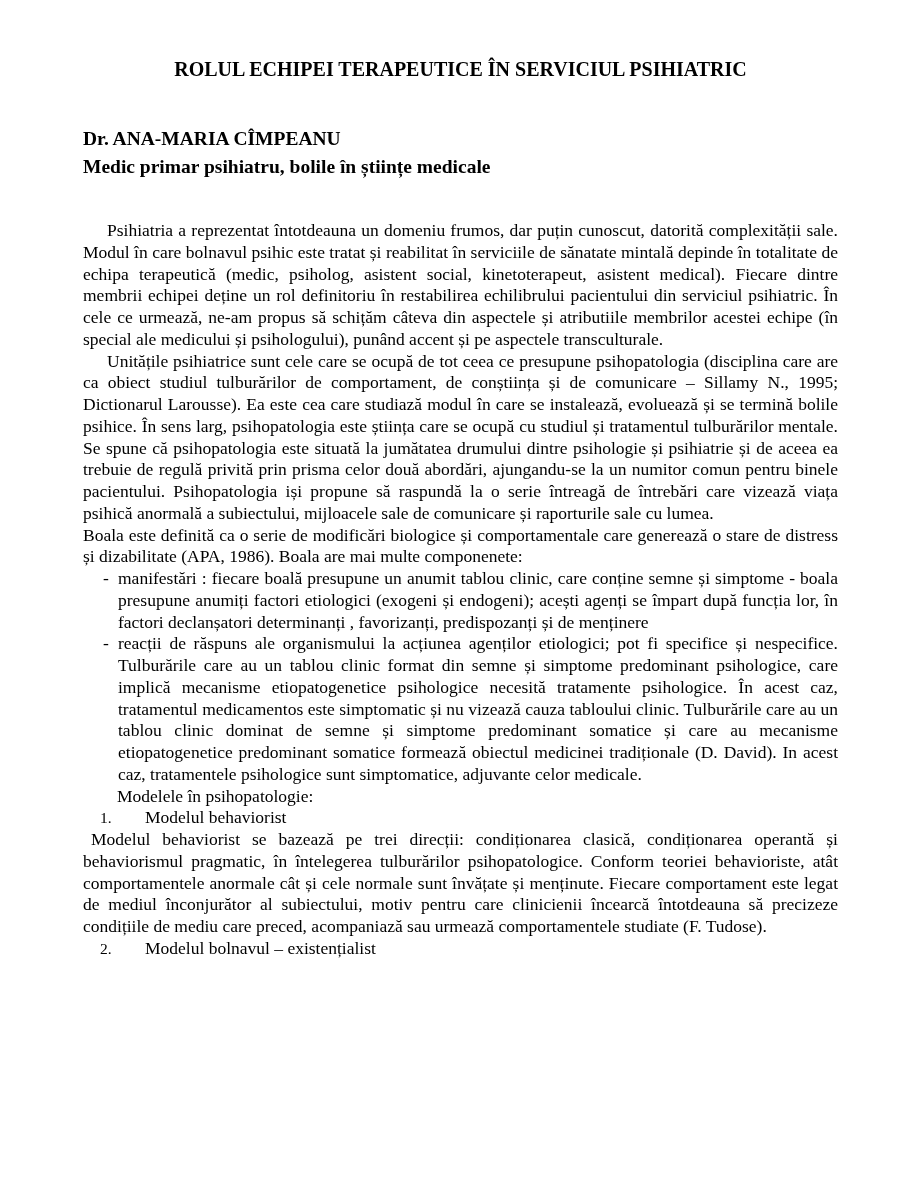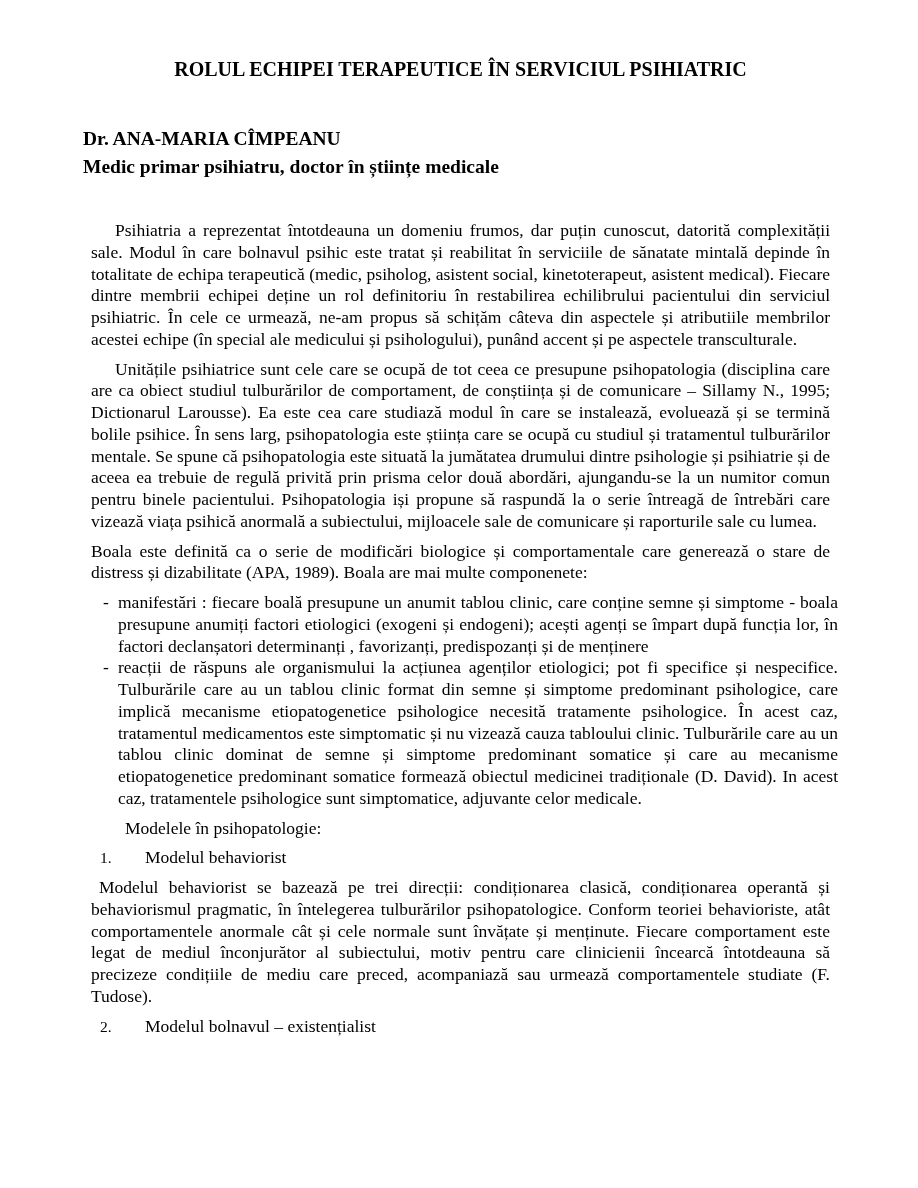--- a/index.html
+++ b/index.html
@@ -31,21 +31,21 @@
     font-weight: bold;
     font-size: 19.5px;
     line-height: 27.5px;
   }
   .doc-body {
     margin-top: 40px;
     font-size: 17.5px;
     line-height: 21.75px;
     text-align: justify;
   }
-  .doc-body p { margin: 8px; }
+  .doc-body p { margin: 0; }
   .p-indent    { text-indent: 24px; }
   .p-noindent  { text-indent: 0; }
   .p-small-indent { text-indent: 8px; }
   .models-heading { text-indent: 34px; text-align: left; }
   .dash-item { display: flex; }
   .dash-item .marker {
     flex: 0 0 15px;
     margin-left: 20px;
     text-align: left;
   }
@@ -63,30 +63,30 @@
 </style>
 </head>
 <body>
 
 <div class="page">
 
   <h1 class="doc-title">ROLUL ECHIPEI TERAPEUTICE ÎN SERVICIUL PSIHIATRIC</h1>
 
   <div class="author-block">
     <div>Dr. ANA-MARIA CÎMPEANU</div>
-    <div>Medic primar psihiatru, doctor în științe medicale</div>
+    <div>Medic primar psihiatru, bolile în științe medicale</div>
   </div>
 
   <div class="doc-body">
 
     <p class="p-indent">Psihiatria a reprezentat întotdeauna un domeniu frumos, dar puțin cunoscut, datorită complexității sale. Modul în care bolnavul psihic este tratat și reabilitat în serviciile de sănatate mintală depinde în totalitate de echipa terapeutică (medic, psiholog, asistent social, kinetoterapeut, asistent medical). Fiecare dintre membrii echipei deține un rol definitoriu în restabilirea echilibrului pacientului din serviciul psihiatric. În cele ce urmează, ne-am propus să schițăm câteva din aspectele și atributiile membrilor acestei echipe (în special ale medicului și psihologului), punând accent și pe aspectele transculturale.</p>
 
     <p class="p-indent">Unitățile psihiatrice sunt cele care se ocupă de tot ceea ce presupune psihopatologia (disciplina care are ca obiect studiul tulburărilor de comportament, de conștiința și de comunicare – Sillamy N., 1995; Dictionarul Larousse). Ea este cea care studiază modul în care se instalează, evoluează și se termină bolile psihice. În sens larg, psihopatologia este știința care se ocupă cu studiul și tratamentul tulburărilor mentale. Se spune că psihopatologia este situată la jumătatea drumului dintre psihologie și psihiatrie și de aceea ea trebuie de regulă privită prin prisma celor două abordări, ajungandu-se la un numitor comun pentru binele pacientului. Psihopatologia iși propune să raspundă la o serie întreagă de întrebări care vizează viața psihică anormală a subiectului, mijloacele sale de comunicare și raporturile sale cu lumea.</p>
 
-    <p class="p-noindent">Boala este definită ca o serie de modificări biologice și comportamentale care generează o stare de distress și dizabilitate (APA, 1989). Boala are mai multe componenete:</p>
+    <p class="p-noindent">Boala este definită ca o serie de modificări biologice și comportamentale care generează o stare de distress și dizabilitate (APA, 1986). Boala are mai multe componenete:</p>
 
     <div class="dash-item">
       <span class="marker">-</span>
       <div class="item-text">manifestări : fiecare boală presupune un anumit tablou clinic, care conține semne și simptome - boala presupune anumiți factori etiologici (exogeni și endogeni); acești agenți se împart după funcția lor, în factori declanșatori determinanți , favorizanți, predispozanți și de menținere</div>
     </div>
 
     <div class="dash-item">
       <span class="marker">-</span>
       <div class="item-text">reacții de răspuns ale organismului la acțiunea agenților etiologici; pot fi specifice și nespecifice. Tulburările care au un tablou clinic format din semne și simptome predominant psihologice, care implică mecanisme etiopatogenetice psihologice necesită tratamente psihologice. În acest caz, tratamentul medicamentos este simptomatic și nu vizează cauza tabloului clinic. Tulburările care au un tablou clinic dominat de semne și simptome predominant somatice și care au mecanisme etiopatogenetice predominant somatice formează obiectul medicinei tradiționale (D. David). In acest caz, tratamentele psihologice sunt simptomatice, adjuvante celor medicale.</div>
     </div>

